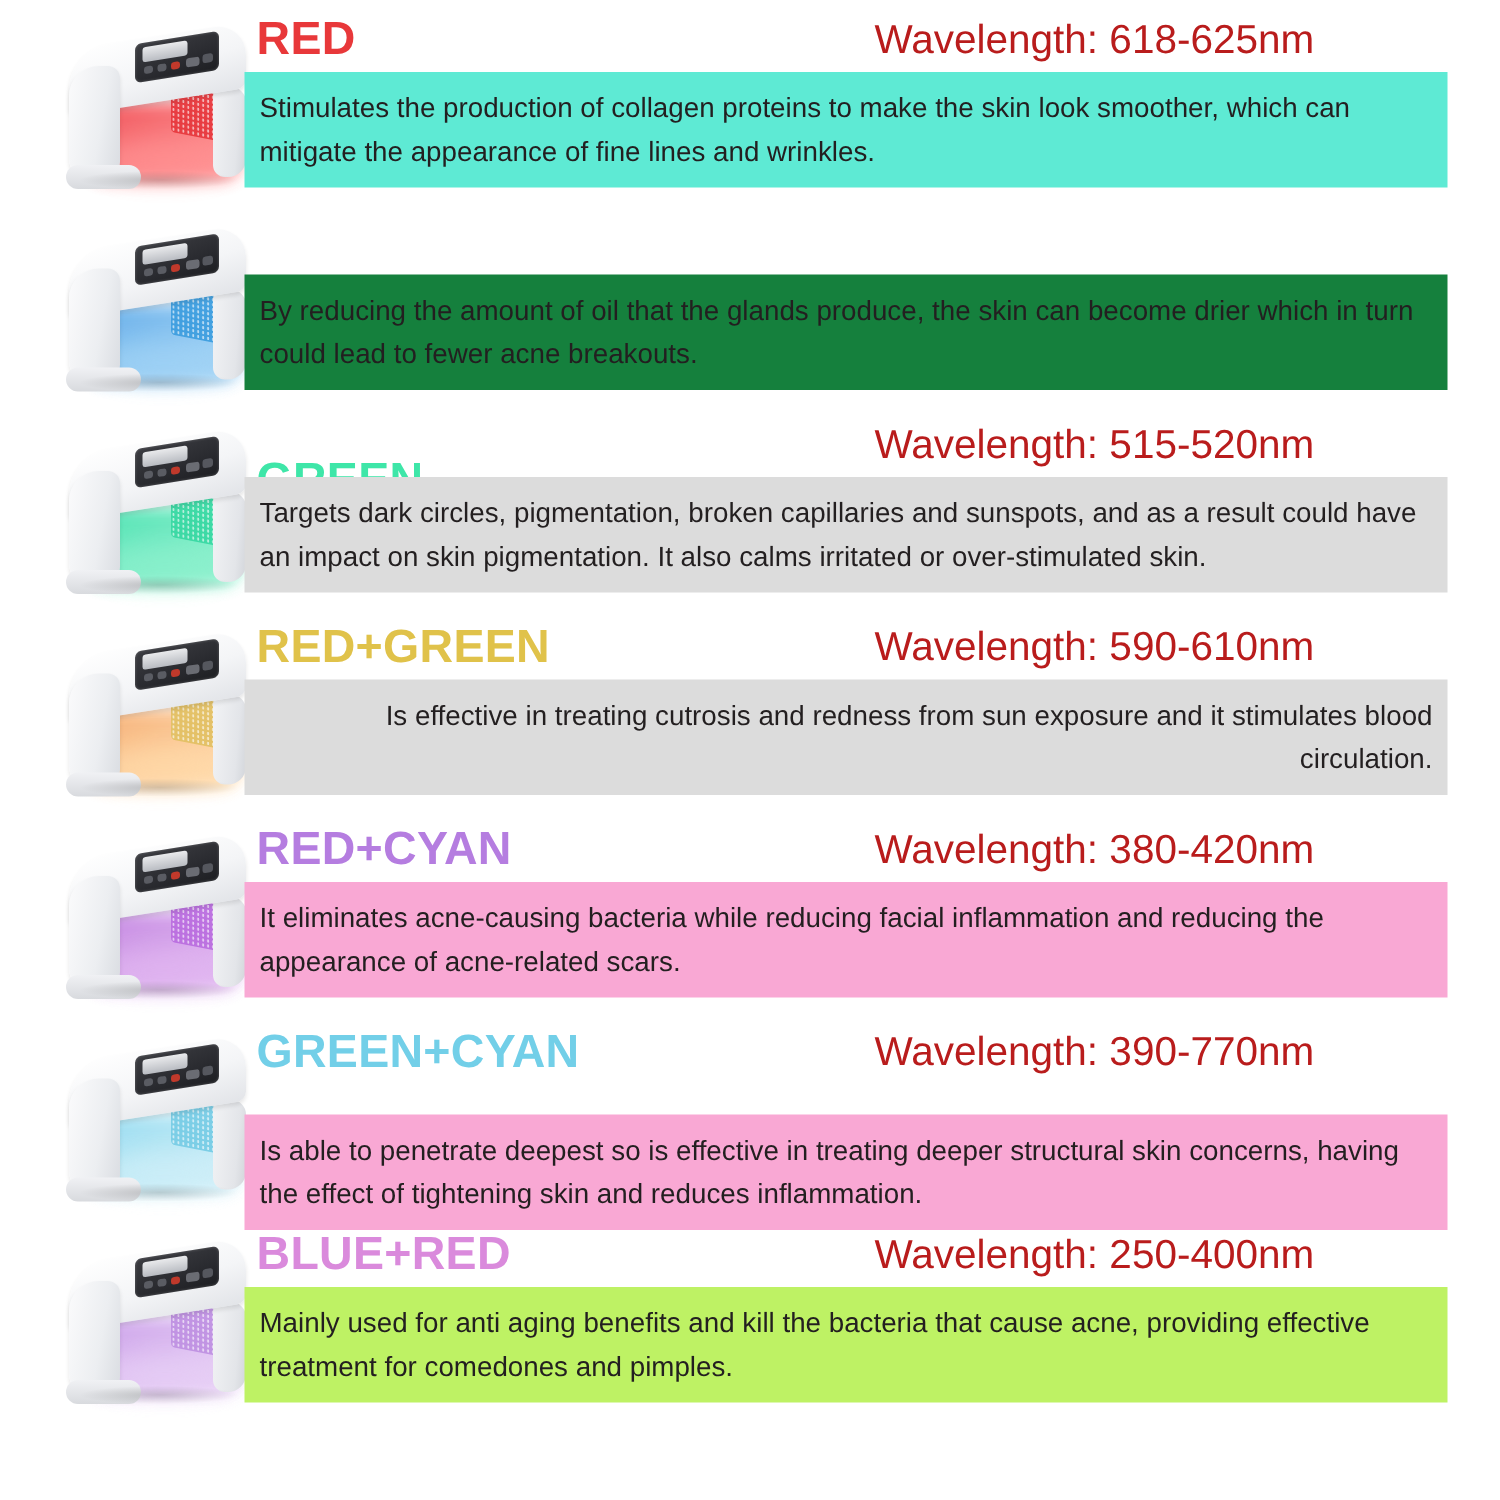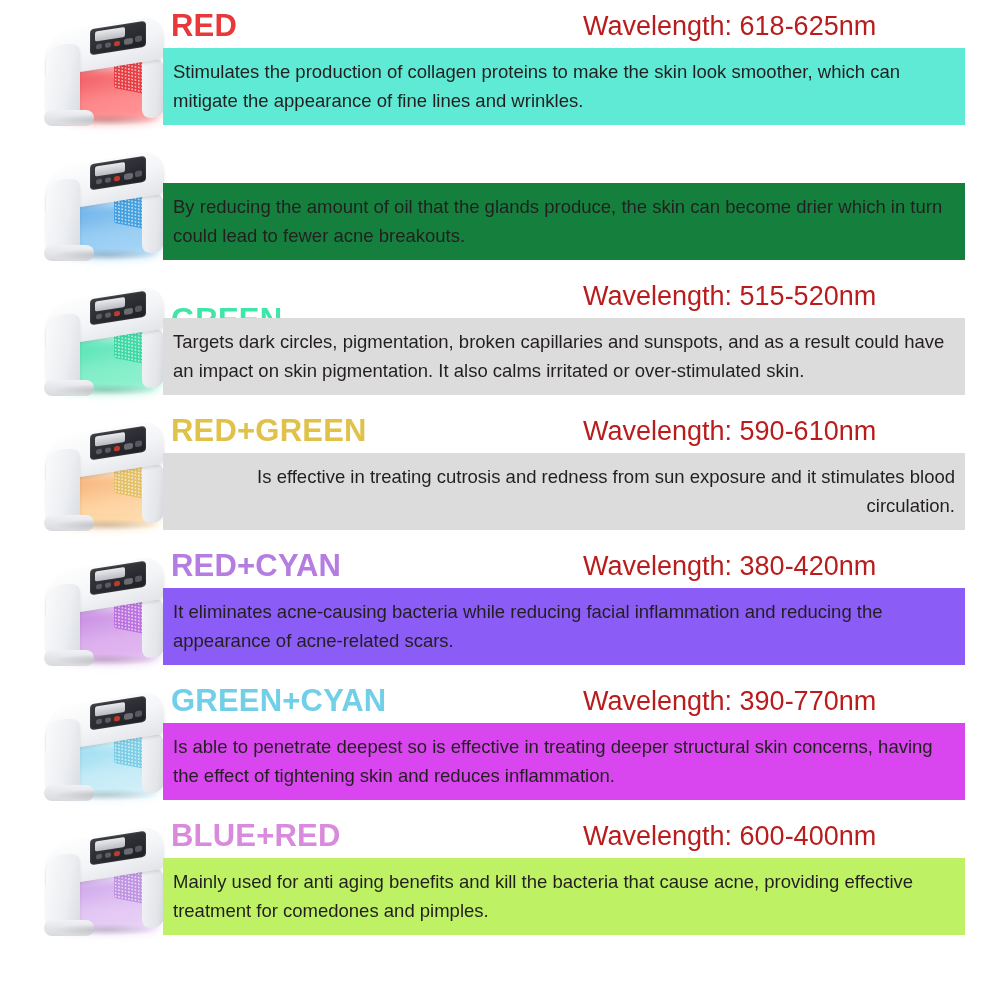--- a/index.html
+++ b/index.html
@@ -351,21 +351,21 @@
         </div>
         <div class="shadow"></div>
       </div>
     </div>
 
     <div class="head-line">
       <div class="mode-name" style="color: rgb(181, 125, 224);">RED+CYAN</div>
       <div class="wavelength">Wavelength: 380-420nm</div>
     </div>
 
-    <div class="desc-bar" style="background: #8b5cf6;">
+    <div class="desc-bar" style="background: #f9a8d4;">
       <div class="desc-text"> It eliminates acne-causing bacteria while reducing facial inflammation and reducing the appearance of acne-related scars.</div>
     </div>
   </div>
     <div class="mode-row">
     <div class="device-wrap">
       <div class="device">
         <div class="glow" style="background: linear-gradient(150deg, rgb(142, 217, 239) 0%, rgb(205, 238, 248) 85%);"></div>
         <div class="glow-under" style="background: rgb(205, 238, 248);"></div>
         <div class="led-panel" style="background: rgb(121, 205, 230);"></div>
         <div class="shell">
@@ -384,21 +384,21 @@
         </div>
         <div class="shadow"></div>
       </div>
     </div>
 
     <div class="head-line">
       <div class="mode-name" style="color: rgb(114, 207, 232);">GREEN+CYAN</div>
       <div class="wavelength">Wavelength: 390-770nm</div>
     </div>
 
-    <div class="desc-bar" style="background: #d946ef;">
+    <div class="desc-bar" style="background: #f9a8d4; margin-top: 20px;">
       <div class="desc-text">Is able to penetrate deepest so is effective in treating deeper structural skin concerns, having the effect of tightening skin and reduces inflammation.</div>
     </div>
   </div>
     <div class="mode-row">
     <div class="device-wrap">
       <div class="device">
         <div class="glow" style="background: linear-gradient(150deg, rgb(200, 154, 232) 0%, rgb(230, 205, 245) 85%);"></div>
         <div class="glow-under" style="background: rgb(230, 205, 245);"></div>
         <div class="led-panel" style="background: rgb(192, 146, 227);"></div>
         <div class="shell">
@@ -414,20 +414,20 @@
           <div class="panel-btn b3"></div>
           <div class="panel-btn b4"></div>
           <div class="panel-btn b5"></div>
         </div>
         <div class="shadow"></div>
       </div>
     </div>
 
     <div class="head-line">
       <div class="mode-name" style="color: rgb(218, 138, 220);">BLUE+RED</div>
-      <div class="wavelength">Wavelength: 600-400nm</div>
+      <div class="wavelength">Wavelength: 250-400nm</div>
     </div>
 
     <div class="desc-bar" style="background: #bef264;">
       <div class="desc-text">Mainly used for anti aging benefits and kill the bacteria that cause acne, providing effective treatment for comedones and pimples.</div>
     </div>
   </div>
   </div>
 
 </body></html>

